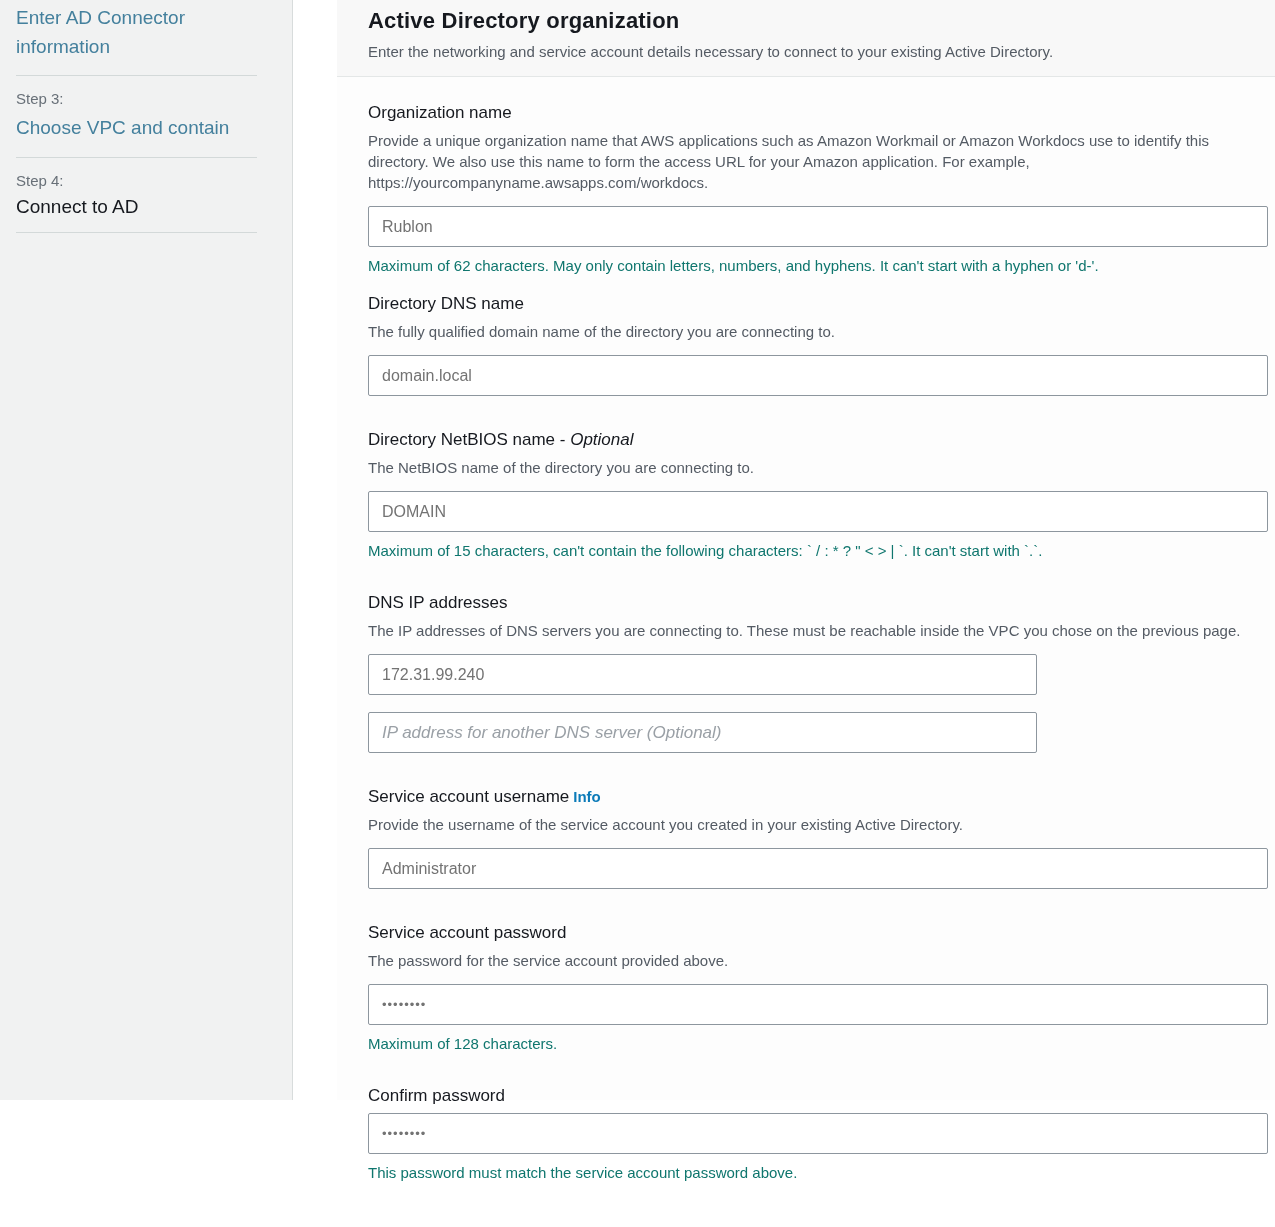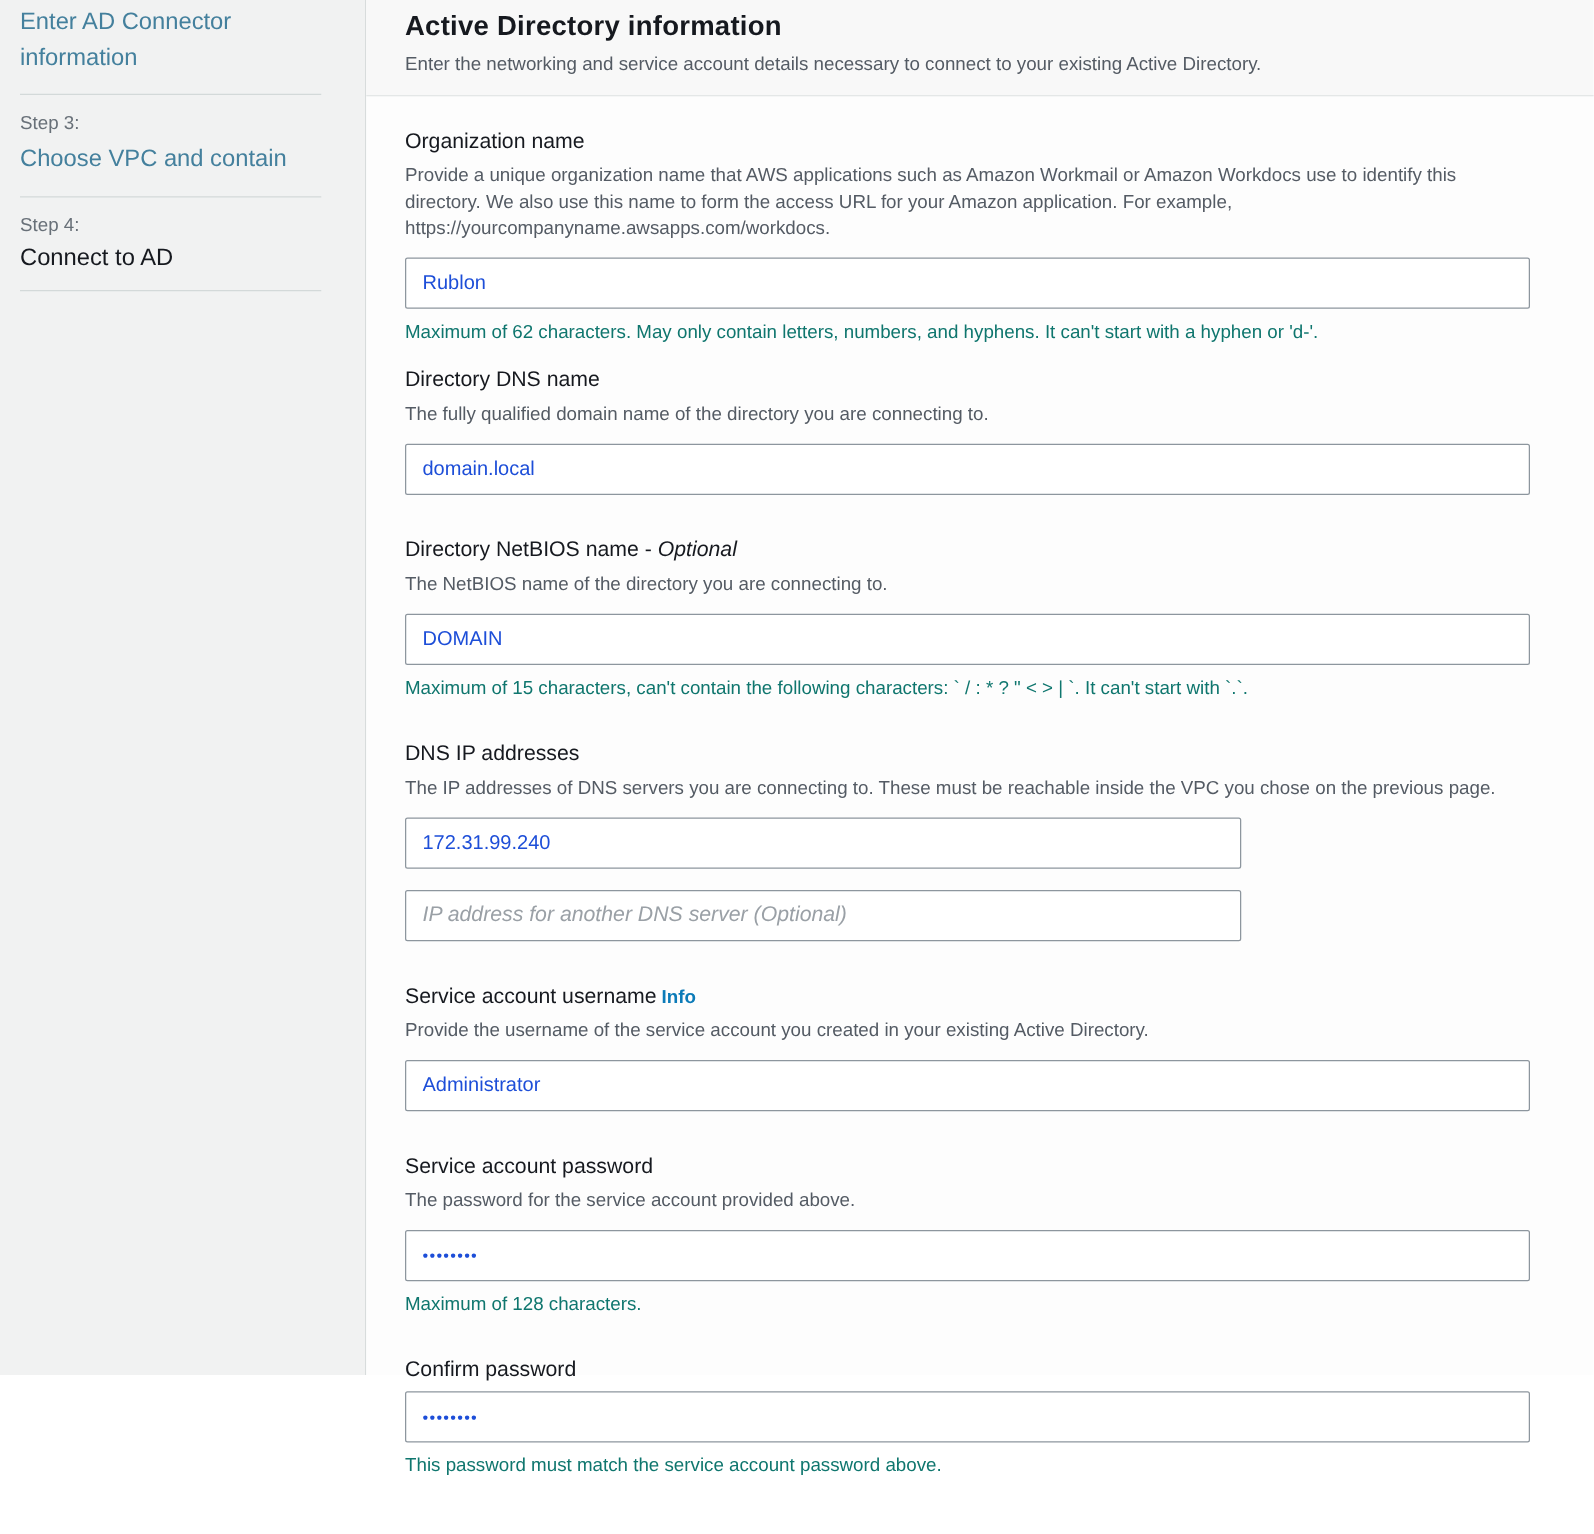--- a/index.html
+++ b/index.html
@@ -2,21 +2,21 @@
 <html><head>
 <meta charset="utf-8">
 <style>
   * { margin: 0; padding: 0; box-sizing: border-box; }
   html, body { width: 1275px; height: 1227px; overflow: hidden; }
   body {
     font-family: "Liberation Sans", sans-serif;
     background: #ffffff;
     color: #16191f;
   }
-  .page { display: flex; width: 1275px; height: 1100px; }
+  .page { display: flex; width: 1275px; height: 1100px; gap: 44px; }
 
   
   .sidebar {
     width: 293px;
     min-width: 293px;
     background: #f1f2f2;
     border-right: 1px solid #d8dcdc;
     padding: 4px 15px 0 16px;
   }
   .side-rule {
@@ -97,21 +97,21 @@
   }
   .text-input {
     display: block;
     width: 900px;
     height: 41px;
     border: 1px solid #8d969e;
     border-radius: 2px;
     background: #ffffff;
     font-family: "Liberation Sans", sans-serif;
     font-size: 16px;
-    color: #1d4ed8;
+    color: #737373;
     padding: 0 13px;
     outline: none;
   }
   .text-input.narrow { width: 669px; }
   .text-input.password { font-size: 13px; letter-spacing: 1px; }
   .text-input::placeholder {
     color: #9aa0a6;
     font-style: italic;
     font-size: 17px;
   }
@@ -136,21 +136,21 @@
       <div class="step-label">Step 4:</div>
       <div class="step-current">Connect to AD</div>
     </div>
     <hr class="side-rule">
 
   </aside>
 
   <main class="main">
 
     <header class="main-header">
-      <h1 class="page-title">Active Directory information</h1>
+      <h1 class="page-title">Active Directory organization</h1>
       <div class="page-subtitle">Enter the networking and service account details necessary to connect to your existing Active Directory.</div>
     </header>
 
     <div class="form-area">
 
       <section class="field field-tight">
         <div class="field-label">Organization name</div>
         <div class="field-desc">Provide a unique organization name that AWS applications such as Amazon Workmail or Amazon Workdocs use to identify this directory. We also use this name to form the access URL for your Amazon application. For example, https://yourcompanyname.awsapps.com/workdocs.</div>
         <input class="text-input" type="text" value="Rublon" style="">
         <div class="field-hint">Maximum of 62 characters. May only contain letters, numbers, and hyphens. It can't start with a hyphen or 'd-'.</div>

